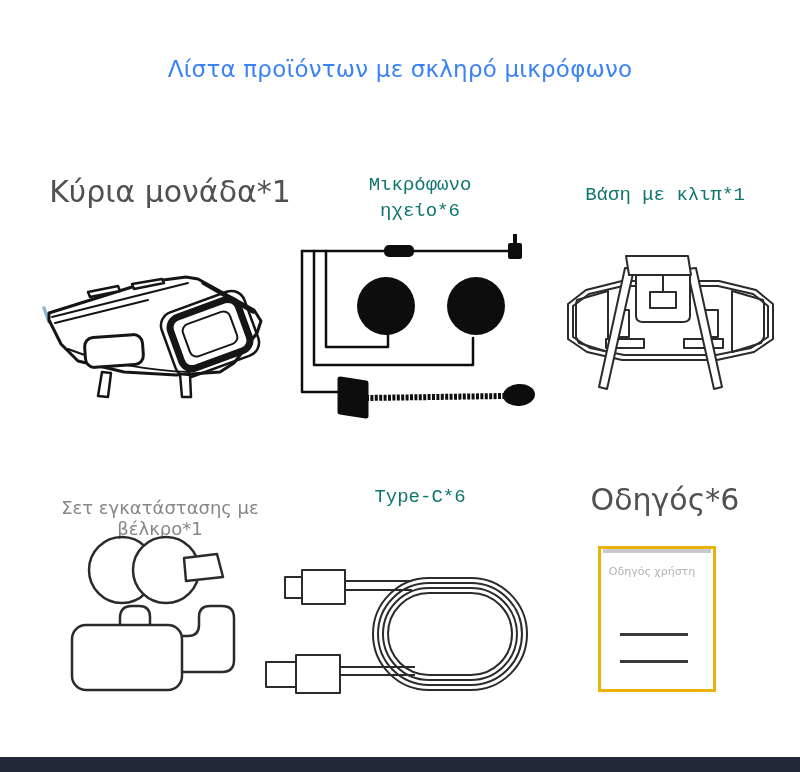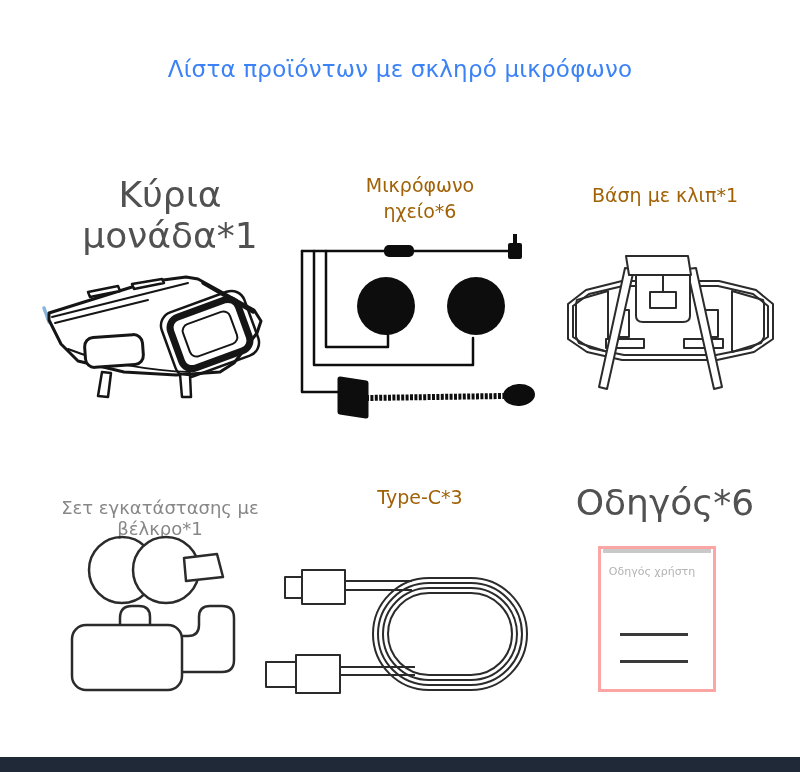--- a/index.html
+++ b/index.html
@@ -6,29 +6,29 @@
   body{
     width:800px;height:772px;position:relative;overflow:hidden;
     background:#ffffff;
     font-family:"DejaVu Sans","Liberation Sans",sans-serif;
   }
   .abs{position:absolute;}
   .page-title{
     left:0;top:56px;width:800px;text-align:center;
     font-size:23px;color:#3b82f6;letter-spacing:0.2px;
   }
-  .label-lg{font-size:36px;color:#515151;text-align:center;}
-  .label-md{font-size:19px;color:#a16207;text-align:center;line-height:26px;}
+  .label-lg{font-size:30px;color:#515151;text-align:center;}
+  .label-md{font-size:19px;color:#0f766e;text-align:center;line-height:26px;font-family:Liberation Mono, monospace;}
   .label-sm{font-size:18px;color:#878787;text-align:center;}
   .illus{position:absolute;}
   .illus svg{display:block;width:100%;height:100%;}
   
   .book{
     left:598px;top:546px;width:118px;height:146px;box-sizing:border-box;
-    border:3px solid #fca5a5;background:#ffffff;
+    border:3px solid #eab308;background:#ffffff;
   }
   .book-spine{position:absolute;left:2px;right:2px;top:0;height:4px;background:#c9c9c9;}
   .book-title{position:absolute;left:0;right:10px;top:16px;text-align:center;
     font-size:11px;color:#b3b3b3;}
   .book-line{position:absolute;left:19px;width:68px;height:3px;background:#3a3a3a;}
   .book-line.l1{top:84px;}
   .book-line.l2{top:111px;}
   .bottom-bar{left:0;bottom:0;width:800px;height:15px;background:#1f2937;}
 </style>
 </head>
@@ -134,21 +134,21 @@
       <path d="M124,28 L157,24 L163,47 L126,51 Z" fill="#ffffff"></path>
 
       <path d="M60,130 L60,88 Q60,76 72,76 L79,76 Q90,76 90,87 L90,95 Q90,106 101,106 L128,106 Q139,106 139,95 L139,87 Q139,76 150,76 L162,76 Q174,76 174,88 L174,130 Q174,142 162,142 L72,142 Q60,142 60,130 Z" fill="#ffffff"></path>
 
       <rect x="12" y="95" width="110" height="65" rx="14" fill="#ffffff"></rect>
     </g>
   </svg>
 </div>
 
 <div class="abs label-md" style="left:320px;top:484px;width:200px;">
-  <div>Type-C*3</div>
+  <div>Type-C*6</div>
 </div>
 
 <div class="illus" style="left:260px;top:540px;width:280px;height:180px;">
   <svg viewBox="0 0 280 180">
     <g fill="none" stroke="#2b2b2b" stroke-width="2" stroke-linejoin="round">
 
       <rect x="113" y="38" width="154" height="112" rx="56"></rect>
       <rect x="118" y="43" width="144" height="102" rx="51"></rect>
       <rect x="123" y="48" width="134" height="92" rx="46"></rect>
       <rect x="128" y="53" width="124" height="82" rx="41"></rect>

